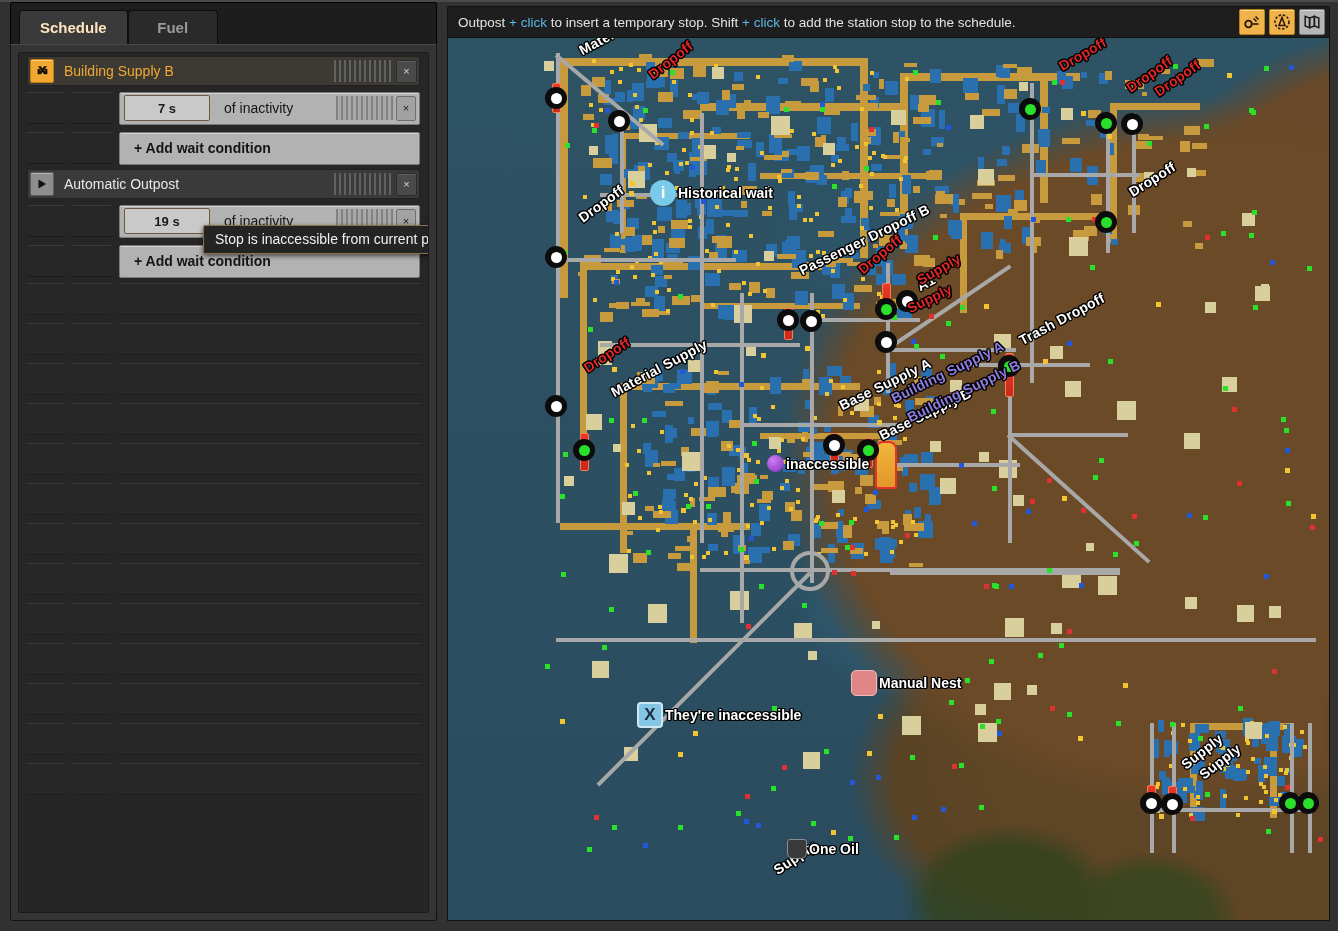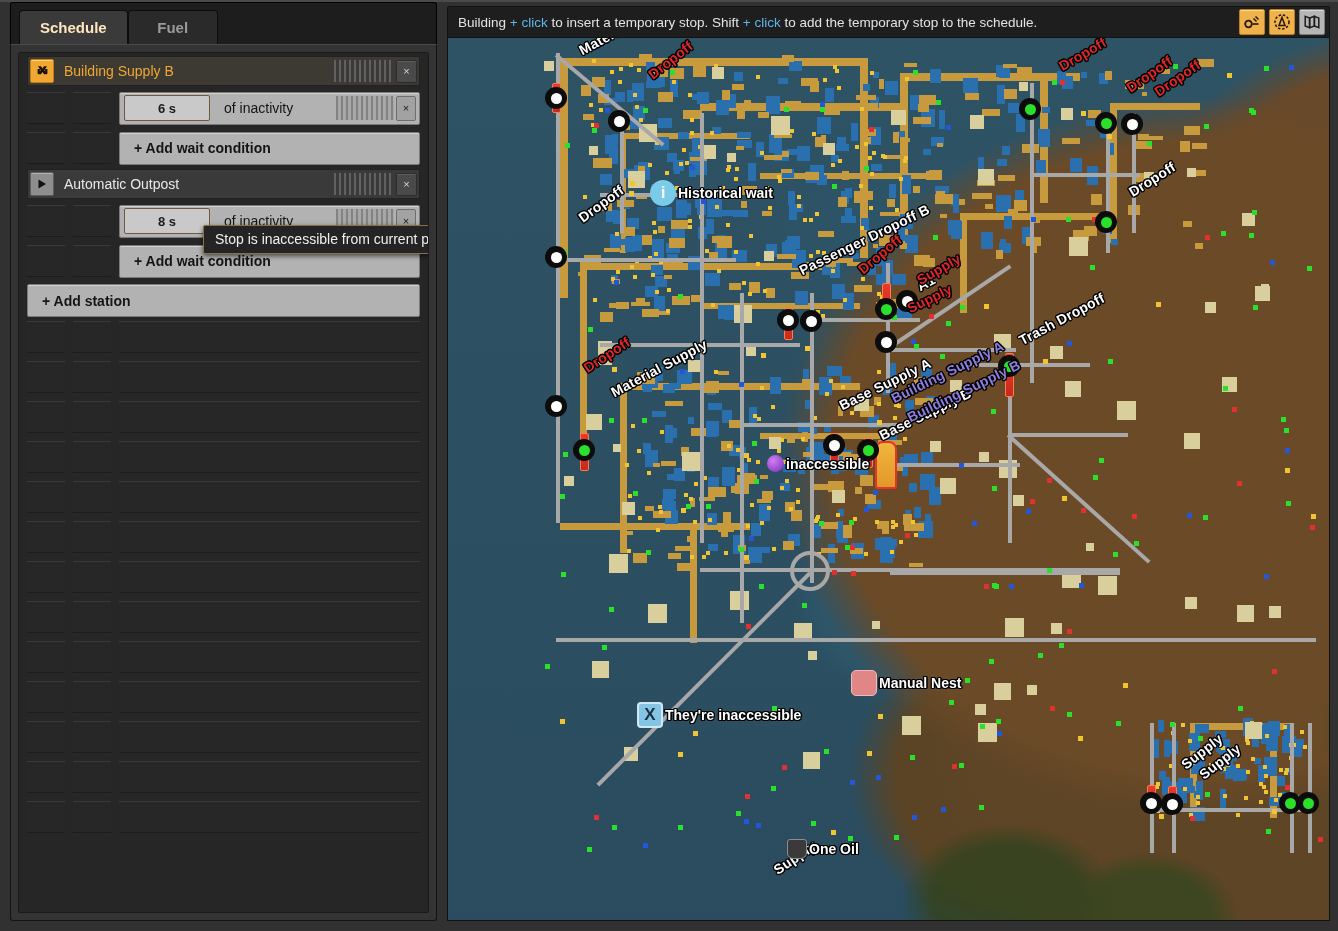--- a/index.html
+++ b/index.html
@@ -544,21 +544,21 @@
               </div>
               <div class="station-name warn">Building Supply B</div>
               <div class="drag-grip"></div>
               <div class="row-x">×</div>
             </div>
 
             <div class="cond-row">
               <div class="cell-box"></div>
               <div class="cell-box"></div>
               <div class="cond-body">
-                <div class="time-field">6 s</div>
+                <div class="time-field">7 s</div>
                 <div class="cond-text">of inactivity</div>
                 <div class="cond-flex"></div>
                 <div class="cond-grip"></div>
                 <div class="cond-x">×</div>
               </div>
             </div>
 
             <div class="addcond-row">
               <div class="cell-box"></div>
               <div class="cell-box"></div>
@@ -573,37 +573,34 @@
               </div>
               <div class="station-name ok">Automatic Outpost</div>
               <div class="drag-grip"></div>
               <div class="row-x">×</div>
             </div>
 
             <div class="cond-row">
               <div class="cell-box"></div>
               <div class="cell-box"></div>
               <div class="cond-body">
-                <div class="time-field">8 s</div>
+                <div class="time-field">19 s</div>
                 <div class="cond-text">of inactivity</div>
                 <div class="cond-flex"></div>
                 <div class="cond-grip"></div>
                 <div class="cond-x">×</div>
               </div>
             </div>
 
             <div class="addcond-row">
               <div class="cell-box"></div>
               <div class="cell-box"></div>
               <div class="addcond-btn">+ Add wait condition</div>
             </div>
 
-            <div id="add-station-row">
-              <div id="add-station-btn">+ Add station</div>
-            </div>
 
             <div id="empty-rows">
                 <div class="empty-row">
                   <div class="empty-cell"></div>
                   <div class="empty-cell"></div>
                   <div class="empty-wide"></div>
                 </div>
                 <div class="empty-row">
                   <div class="empty-cell"></div>
                   <div class="empty-cell"></div>
@@ -670,21 +667,21 @@
           </div>
 
         </div>
       </div>
     </div>
 
     <div id="right-panel">
 
       <div id="map-hint-bar">
         <div id="map-hint-text">
-          <span>Building </span><span class="kbd">+ click</span><span> to insert a temporary stop. Shift </span><span class="kbd">+ click</span><span> to add the temporary stop to the schedule.</span>
+          <span>Outpost </span><span class="kbd">+ click</span><span> to insert a temporary stop. Shift </span><span class="kbd">+ click</span><span> to add the station stop to the schedule.</span>
         </div>
         <div id="hint-spacer"></div>
 
         <div class="map-tool-btn on">
           <svg width="18" height="18" viewBox="0 0 18 18" aria-hidden="true">
             <circle cx="5.5" cy="11" r="3.3" fill="none" stroke="#241505" stroke-width="1.8"></circle>
             <path d="M9.5 11h6" stroke="#241505" stroke-width="1.6"></path>
             <path d="M12.5 3.5 L15.5 6.5" stroke="#241505" stroke-width="1.4"></path>
             <path d="M10.5 5.5 L13.5 8.5" stroke="#241505" stroke-width="1.4"></path>
           </svg>

